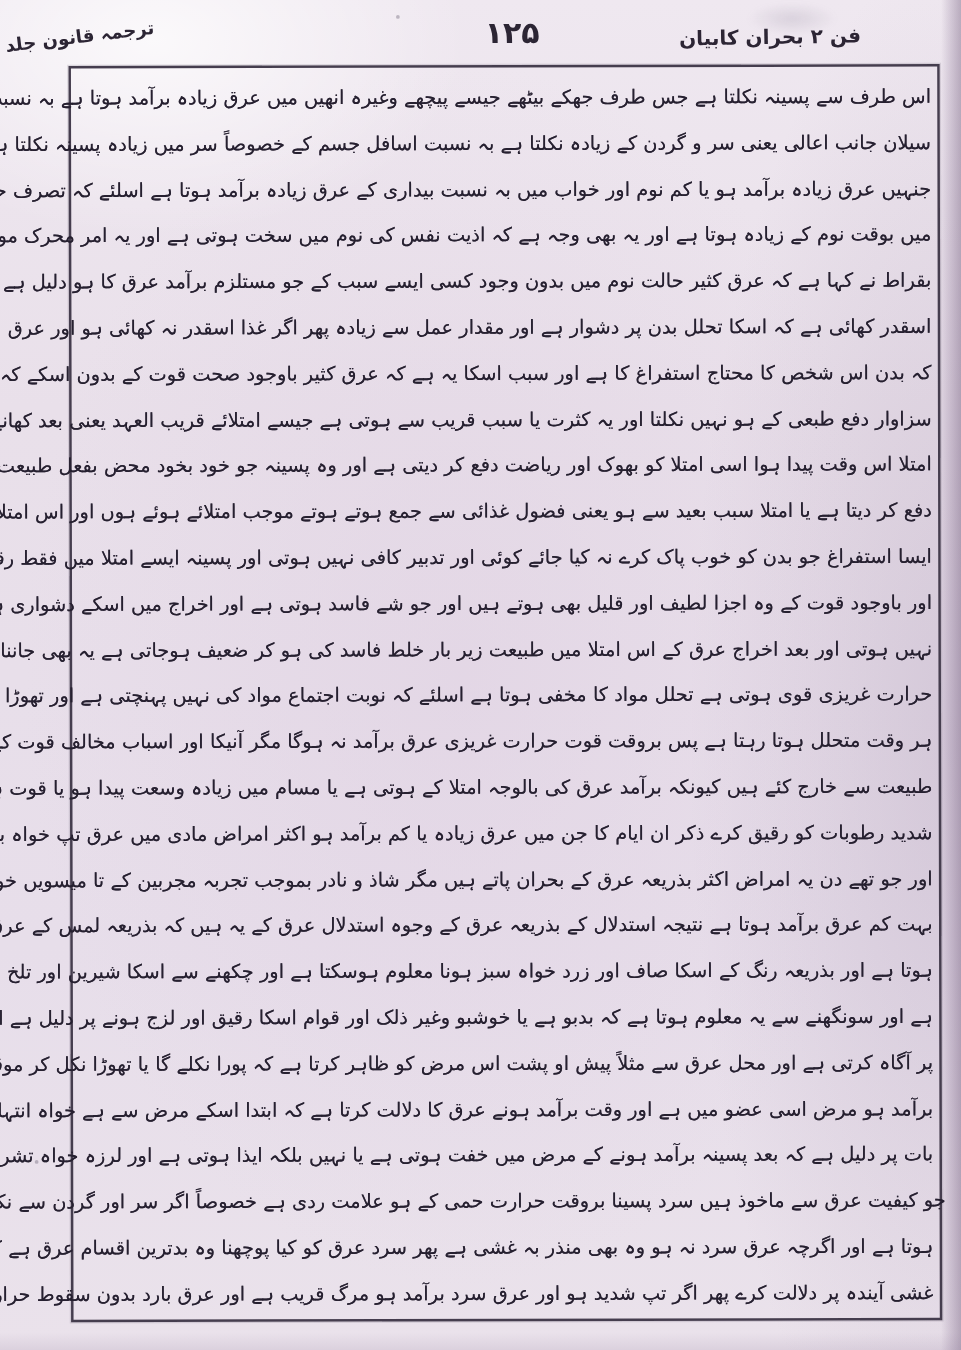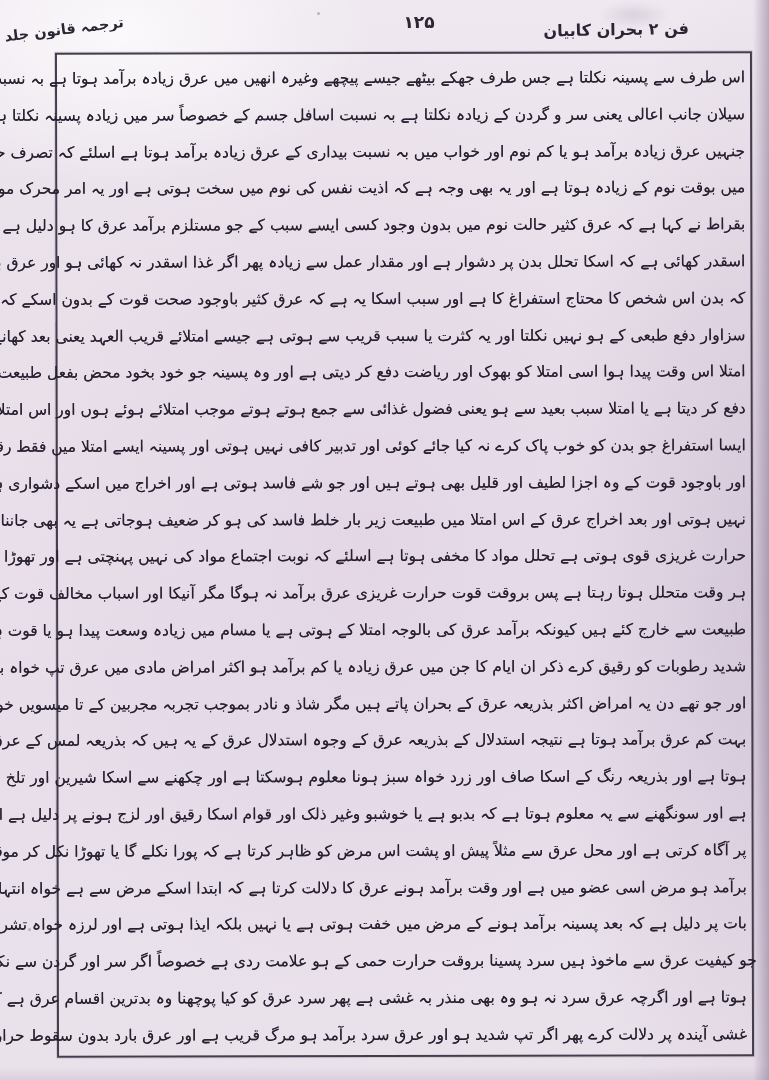--- a/index.html
+++ b/index.html
@@ -33,21 +33,21 @@
   .speck{position:absolute;background:rgba(90,80,100,.35);border-radius:50%;}
 
   
   .hdr-right{
     position:absolute;top:20px;right:80px;width:130px;
     font-size:16px;font-weight:bold;color:#2c2534;direction:rtl;text-align:right;
     transform:rotate(-1deg);white-space:nowrap;
   }
   .page-num{
     position:absolute;top:12px;left:388px;width:62px;
-    font-size:17px;font-weight:bold;color:#2c2534;text-align:center;letter-spacing:1px;
+    font-size:24px;font-weight:bold;color:#2c2534;text-align:left;letter-spacing:1px;
   }
   .hdr-left{
     position:absolute;top:22px;left:-8px;width:132px;
     font-size:14.5px;font-weight:bold;color:#2c2534;direction:rtl;text-align:left;
     transform:rotate(-7deg);white-space:nowrap;overflow:hidden;
   }
 
   
   .frame{
     position:absolute;left:56px;top:52px;width:697px;height:1005px;

